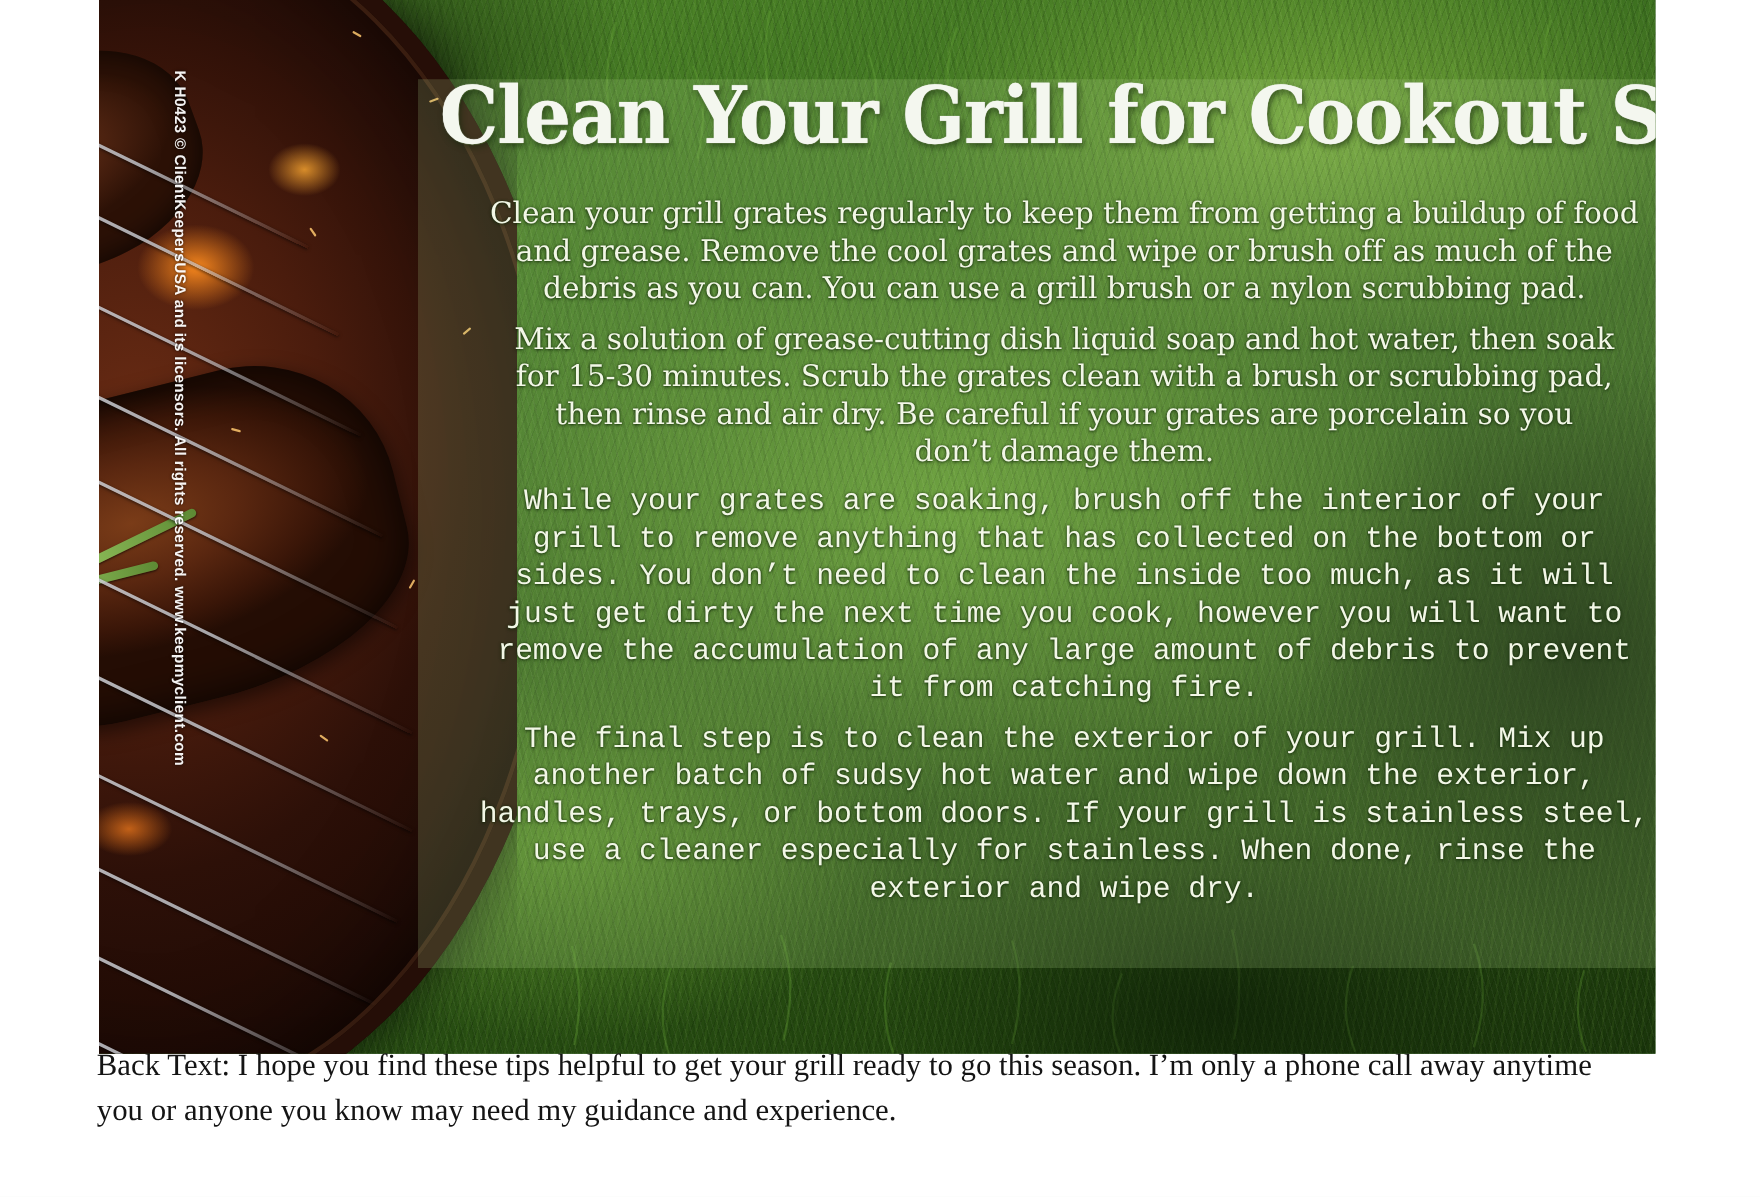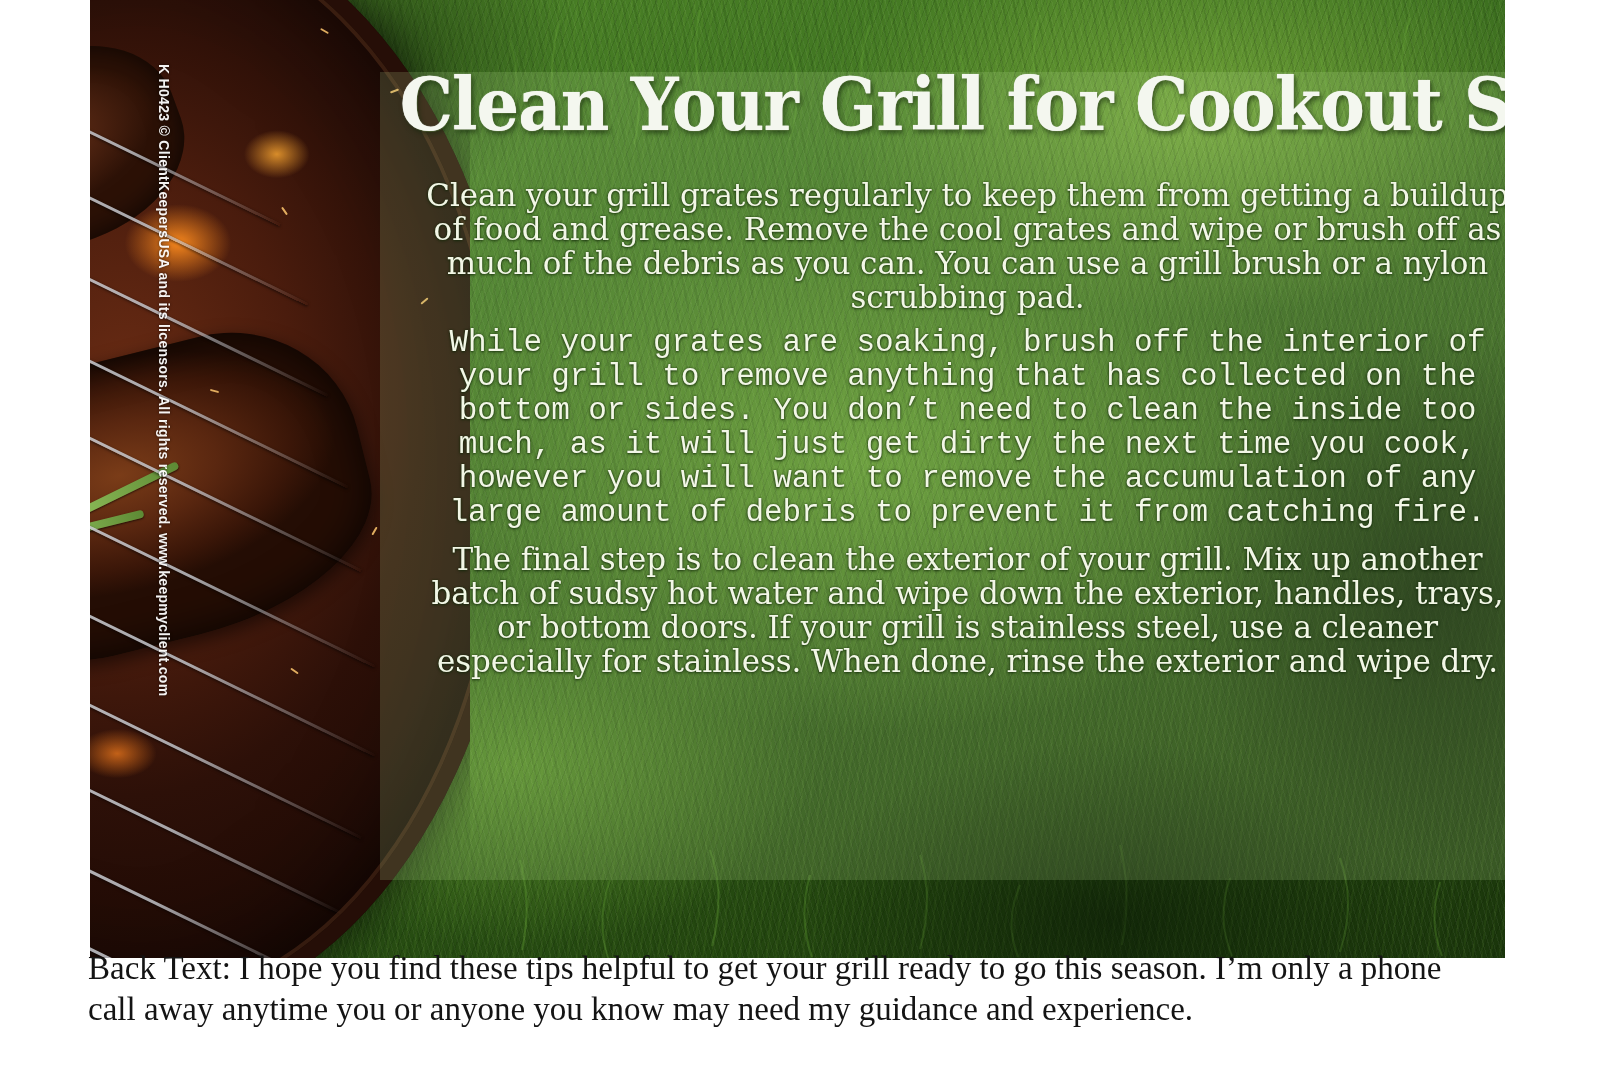--- a/index.html
+++ b/index.html
@@ -195,27 +195,27 @@
 
   
   #copy {
     position: absolute;
     left: 330px;
     top: 178px;
     width: 1095px;
     text-align: center;
     color: #f2f7e6;
     font-family: "DejaVu Serif", serif;
-    font-size: 31px;
+    font-size: 27px;
     line-height: 34px;
     letter-spacing: -.1px;
     text-shadow: 0 1px 3px rgba(18,40,8,.85), 0 0 2px rgba(18,40,8,.6);
   }
   #copy p { margin: 0 0 12px 0; }
-  #copy p:last-child { margin-bottom: 12px; }
+  #copy p:last-child { margin-bottom: 12px; font-family: Liberation Mono, monospace; }
   #copy p.p1 { padding: 0 6px; }
   #copy p.p2 { padding: 0 46px; }
   #copy p.p3 { padding: 0 14px; font-family: Liberation Mono, monospace; }
   #copy p.p4 { padding: 0 48px; }
   #copy p.p5 { padding: 0 4px; }
 
   
   #credit {
     position: absolute;
     left: 82px;
@@ -232,21 +232,21 @@
     opacity: .95;
   }
 
   
   #back-text {
     position: absolute;
     left: 88px;
     top: 948px;
     width: 1390px;
     font-family: "Liberation Serif", serif;
-    font-size: 33px;
+    font-size: 28px;
     line-height: 41px;
     color: #141414;
   }
 </style>
 </head>
 <body>
 
 <div id="page">
 
   <div id="postcard">
@@ -322,20 +322,21 @@
       <div class="spark" style="left:280px;top:560px;transform:rotate(-60deg);"></div>
       <div class="spark" style="left:200px;top:700px;transform:rotate(35deg);"></div>
     </div>
 
     <div id="text-panel"></div>
 
     <div id="headline">Clean Your Grill for Cookout Season</div>
 
     <div id="copy">
       <p class="p1">Clean your grill grates regularly to keep them from getting a buildup of food and grease. Remove the cool grates and wipe or brush off as much of the debris as you can. You can use a grill brush or a nylon scrubbing pad.</p>
+      <p class="p2">Mix a solution of grease-cutting dish liquid soap and hot water, then soak for 15-30 minutes. Scrub the grates clean with a brush or scrubbing pad, then rinse and air dry. Be careful if your grates are porcelain so you don’t damage them.</p>
       <p class="p3">While your grates are soaking, brush off the interior of your grill to remove anything that has collected on the bottom or sides. You don’t need to clean the inside too much, as it will just get dirty the next time you cook, however you will want to remove the accumulation of any large amount of debris to prevent it from catching fire.</p>
       <p class="p5">The final step is to clean the exterior of your grill. Mix up another batch of sudsy hot water and wipe down the exterior, handles, trays, or bottom doors. If your grill is stainless steel, use a cleaner especially for stainless. When done, rinse the exterior and wipe dry.</p>
     </div>
 
     <div id="credit">K  H0423 © ClientKeepersUSA and its licensors. All rights reserved. www.keepmyclient.com</div>
 
   </div>
 
   <div id="back-text">Back Text: I hope you find these tips helpful to get your grill ready to go this season. I’m only a phone call away anytime you or anyone you know may need my guidance and experience.</div>
 

